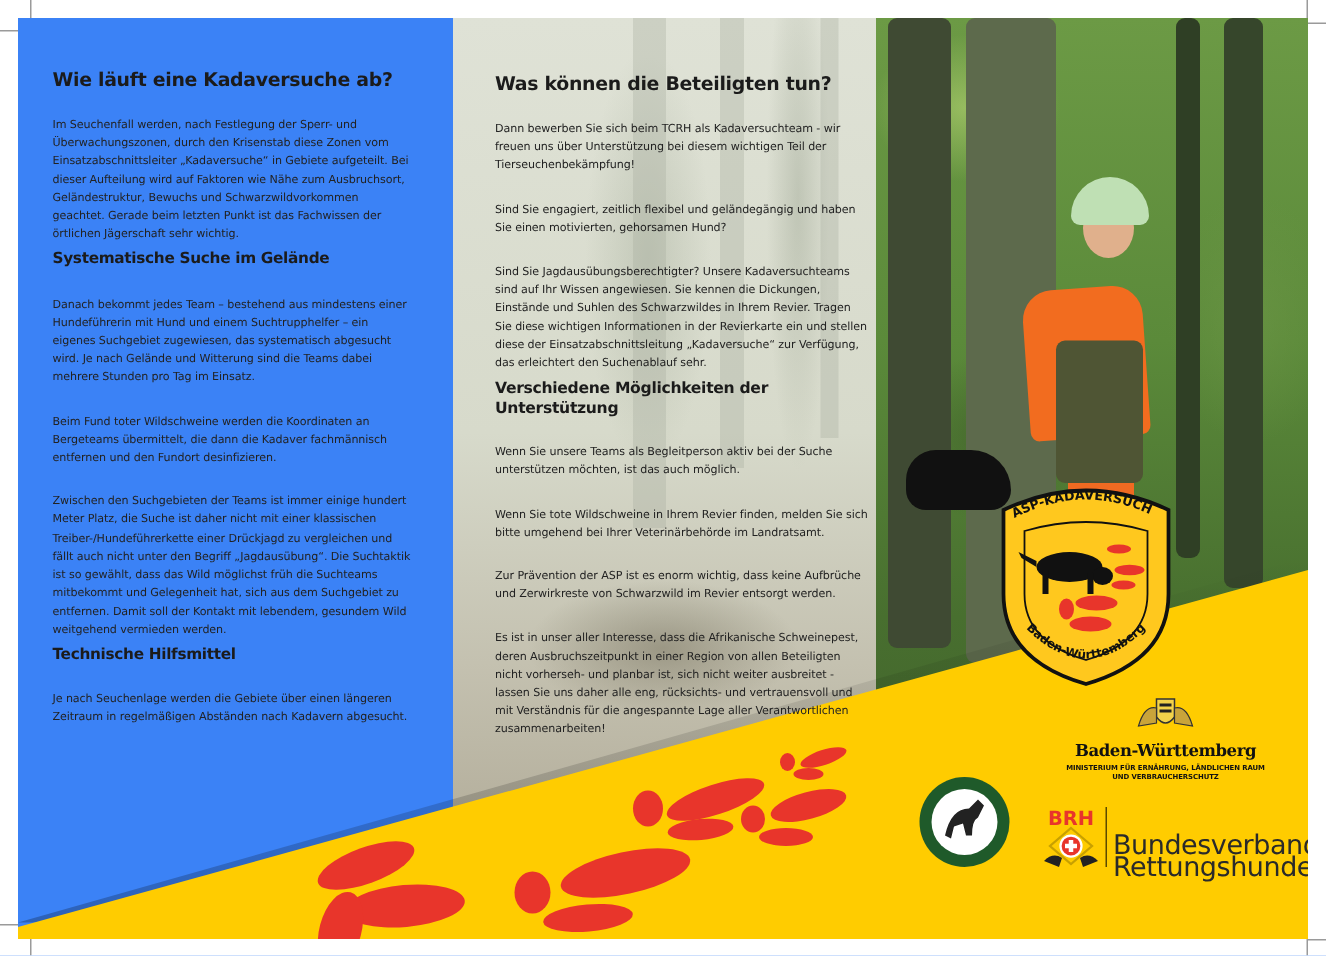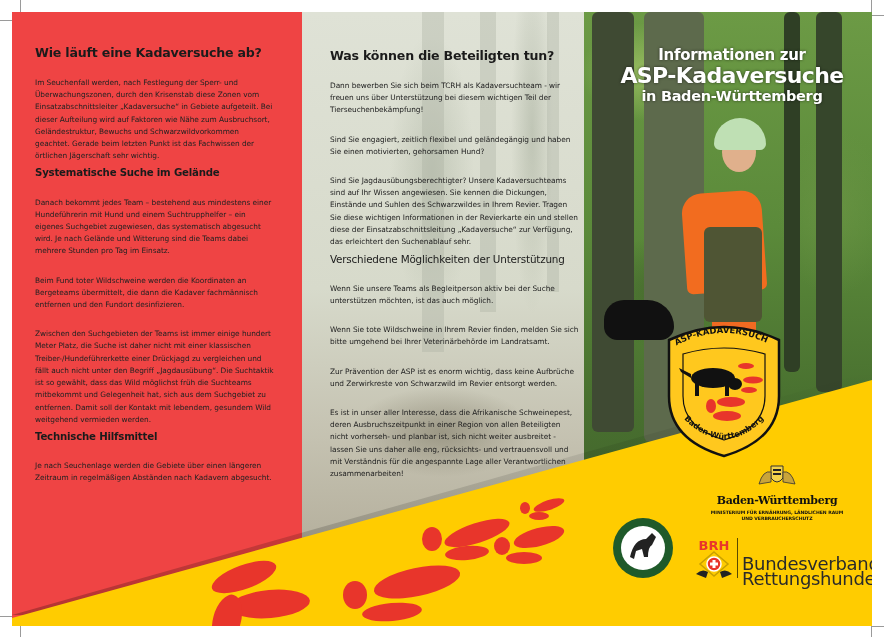--- a/index.html
+++ b/index.html
@@ -1,21 +1,21 @@
 <!DOCTYPE html>
 <html><head>
 <meta charset="utf-8">
 <style>
   * { box-sizing: border-box; margin: 0; padding: 0; }
   html, body { width: 884px; height: 637px; background: #ffffff; overflow: hidden; }
   body { position: relative; font-family: "DejaVu Sans", "Liberation Sans", sans-serif; color: #1e1e1e; }
 
   .crop { position: absolute; background: #9a9a9a; }
 
-  .page { position: absolute; left: 12px; top: 12px; width: 860px; height: 614px; overflow: hidden; background: #ef4444; }
+  .page { position: absolute; left: 12px; top: 12px; width: 860px; height: 614px; overflow: hidden; background: #3b82f6; }
 
   
   .mid-bg {
     position: absolute; left: 290px; top: 0; width: 282px; height: 614px;
     background:
       radial-gradient(ellipse 60px 200px at 130px 160px, rgba(150,160,140,0.35), transparent 70%),
       radial-gradient(ellipse 30px 260px at 230px 120px, rgba(140,150,130,0.35), transparent 70%),
       radial-gradient(ellipse 120px 60px at 140px 420px, rgba(120,115,95,0.55), transparent 75%),
       linear-gradient(180deg, #dfe2d6 0%, #d7dacb 45%, #c4c1b0 70%, #a9a28e 100%);
   }
@@ -41,21 +41,21 @@
   
   .swoosh { position: absolute; left: 0; top: 0; width: 860px; height: 614px; }
 
   
   .col { position: absolute; }
   .col h2 { font-family: "DejaVu Sans", sans-serif; font-weight: bold; font-size: 12.6px; letter-spacing: -0.2px; color: #1b1b1b; margin-bottom: 5px; }
   .col h3 { font-family: "DejaVu Sans", sans-serif; font-weight: bold; font-size: 10.2px; letter-spacing: -0.2px; color: #1b1b1b; margin: 3px 0 3px; line-height: 1.2; }
   .col p { font-size: 7.4px; line-height: 12.2px; letter-spacing: -0.05px; margin-bottom: 5px; color: #222; margin-top: 17px; }
   .col-left { left: 23px; top: 33px; width: 240px; }
   .col-mid { left: 318px; top: 36px; width: 250px; }
-  .col-mid h3 { font-weight: normal; font-size: 10.4px; }
+  .col-mid h3 { font-weight: bold; font-size: 10.4px; }
 
   .title-block { position: absolute; left: 600px; top: 36px; width: 260px; text-align: center; color: #fff; text-shadow: 0 0 3px rgba(0,0,0,0.6); }
   .title-l1 { font-size: 15px; font-weight: bold; letter-spacing: -0.3px; }
   .title-l2 { font-size: 22px; font-weight: bold; letter-spacing: -0.6px; line-height: 24px; }
   .title-l3 { font-size: 14.5px; font-weight: bold; letter-spacing: -0.3px; }
 
   .badge { position: absolute; left: 661px; top: 318px; width: 126px; height: 140px; }
 
   .bw-logo { position: absolute; left: 690px; top: 462px; width: 170px; text-align: center; }
   .bw-crest { width: 44px; height: 24px; margin: 0 auto 2px; }
@@ -151,25 +151,20 @@
     <p>Dann bewerben Sie sich beim TCRH als Kadaversuchteam - wir freuen uns über Unterstützung bei diesem wichtigen Teil der Tierseuchenbekämpfung!</p>
     <p>Sind Sie engagiert, zeitlich flexibel und geländegängig und haben Sie einen motivierten, gehorsamen Hund?</p>
     <p>Sind Sie Jagdausübungsberechtigter? Unsere Kadaversuchteams sind auf Ihr Wissen angewiesen. Sie kennen die Dickungen, Einstände und Suhlen des Schwarzwildes in Ihrem Revier. Tragen Sie diese wichtigen Informationen in der Revierkarte ein und stellen diese der Einsatzabschnittsleitung „Kadaversuche“ zur Verfügung, das erleichtert den Suchenablauf sehr.</p>
     <h3>Verschiedene Möglichkeiten der Unterstützung</h3>
     <p>Wenn Sie unsere Teams als Begleitperson aktiv bei der Suche unterstützen möchten, ist das auch möglich.</p>
     <p>Wenn Sie tote Wildschweine in Ihrem Revier finden, melden Sie sich bitte umgehend bei Ihrer Veterinärbehörde im Landratsamt.</p>
     <p>Zur Prävention der ASP ist es enorm wichtig, dass keine Aufbrüche und Zerwirkreste von Schwarzwild im Revier entsorgt werden.</p>
     <p>Es ist in unser aller Interesse, dass die Afrikanische Schweinepest, deren Ausbruchszeitpunkt in einer Region von allen Beteiligten nicht vorherseh- und planbar ist, sich nicht weiter ausbreitet - lassen Sie uns daher alle eng, rücksichts- und vertrauensvoll und mit Verständnis für die angespannte Lage aller Verantwortlichen zusammenarbeiten!</p>
   </div>
 
-  <div class="title-block" style="left:590px;top:34px;">
-    <div class="title-l1">Informationen zur</div>
-    <div class="title-l2">ASP-Kadaversuche</div>
-    <div class="title-l3">in Baden-Württemberg</div>
-  </div>
 
   <svg class="badge" viewBox="0 0 126 140" style="left:649px;top:306px;">
     <path d="M8,22 Q63,-4 118,22 L118,78 Q118,122 63,138 Q8,122 8,78 Z" fill="#ffc81e" stroke="#111" stroke-width="2.5"></path>
     <path d="M22,36 Q63,24 104,36 L104,78 Q104,110 63,122 Q22,110 22,78 Z" fill="none" stroke="#111" stroke-width="1.2"></path>
     <defs>
       <path id="arcTop" d="M18,26 Q63,4 108,26"></path>
       <path id="arcBot" d="M22,100 Q63,142 104,100"></path>
     </defs>
     <text font-family="DejaVu Sans, sans-serif" font-size="8.5" font-weight="bold" fill="#111">
       <textPath href="#arcTop" startOffset="50%" text-anchor="middle">ASP-KADAVERSUCHE</textPath>

